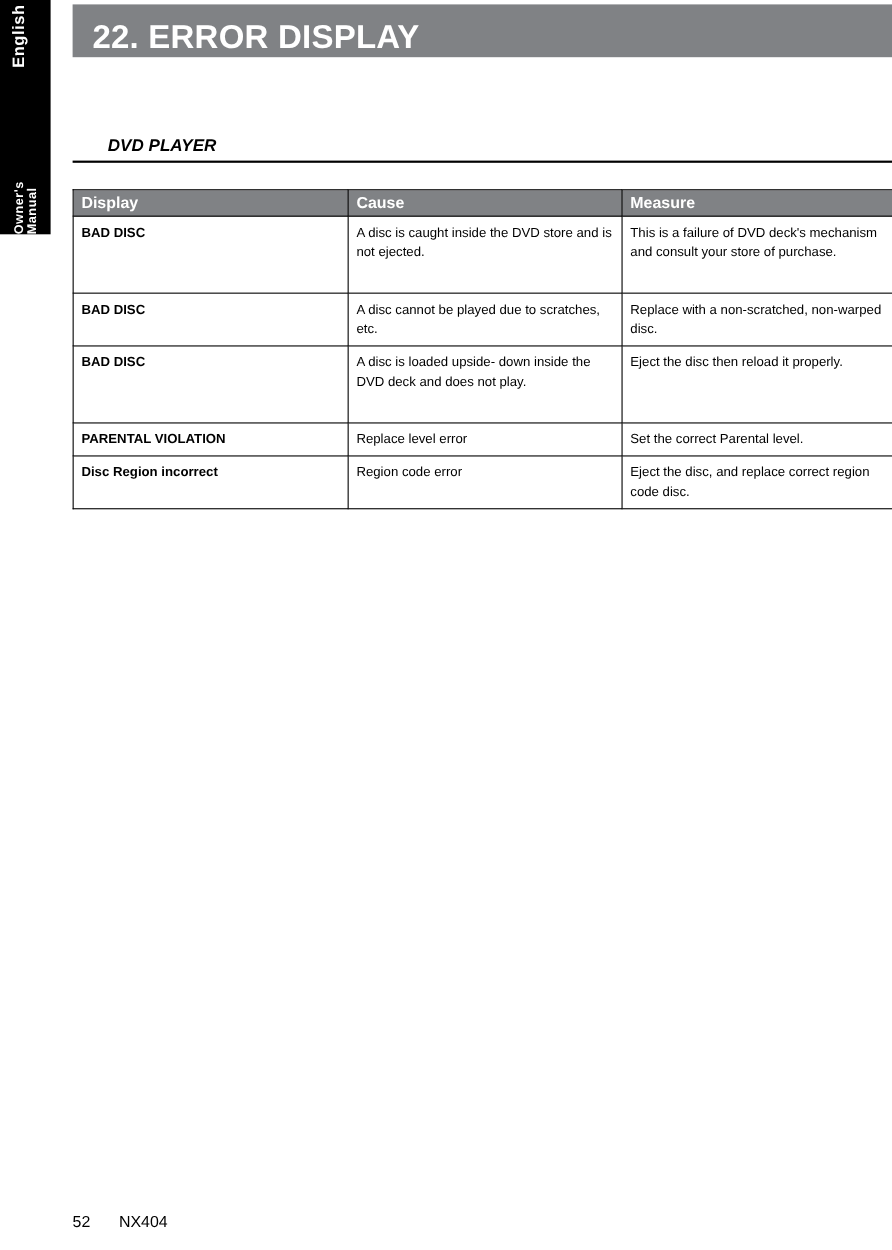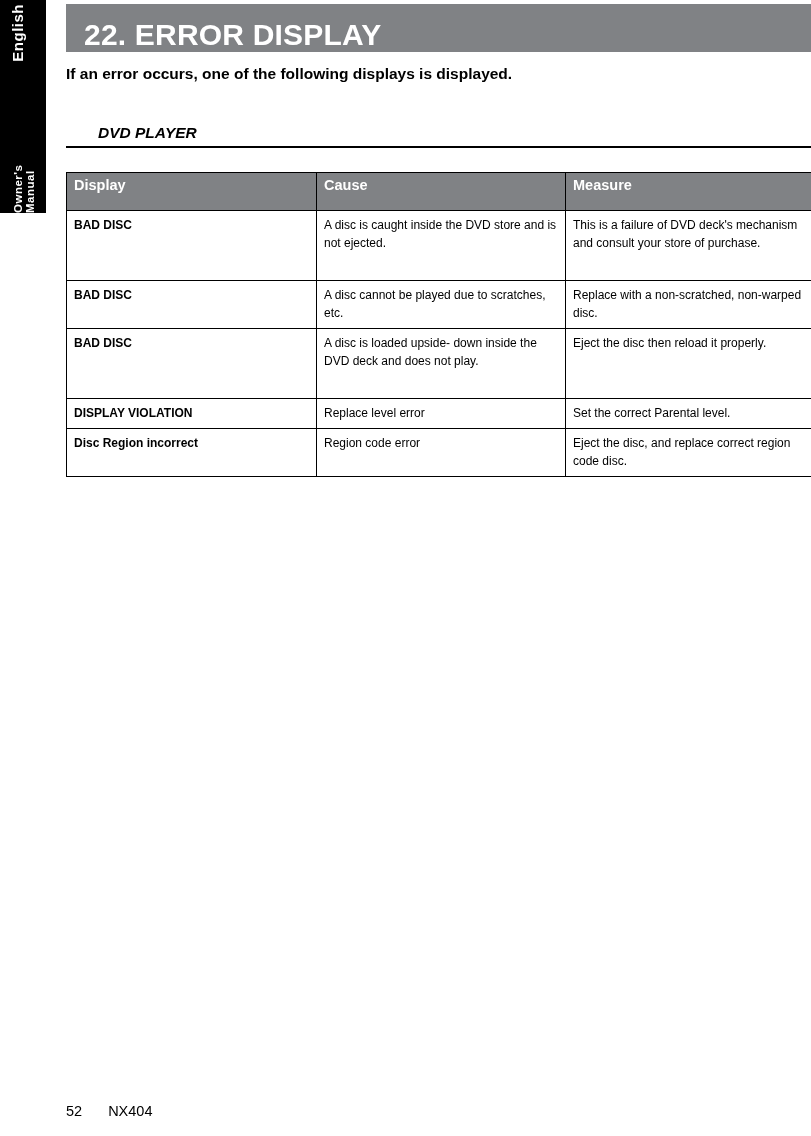--- a/index.html
+++ b/index.html
@@ -115,21 +115,21 @@
     padding: 5px 7px 6px 7px;
     font-size: 12px;
     line-height: 18px;
   }
   table.err-table thead th {
     background: #808285;
     color: #ffffff;
     font-weight: bold;
     text-align: left;
     padding-top: 3px;
-    padding-bottom: 16px;
+    padding-bottom: 2px;
     font-size: 14.5px;
   }
   col.c1 { width: 250px; }
   col.c2 { width: 249px; }
   col.c3 { width: 246px; }
   td.display-cell {
     font-weight: bold;
   }
   .row-h1 td { height: 58px; }
   .row-h2 td { height: 36px; }
@@ -154,21 +154,20 @@
 <div class="side-tab">
   <span class="side-tab-text side-tab-lang">English</span>
   <span class="side-tab-text side-tab-manual">Owner's Manual</span>
 </div>
 
 <div class="title-bar">
   <span class="title-text">22. ERROR DISPLAY</span>
 </div>
 
 <div class="intro">
-  <div>If an error occurs, one of the following displays is displayed.</div>
 </div>
 
 <div class="section-head">
   <span class="section-head-text">DVD PLAYER</span>
 </div>
 <div class="section-rule"></div>
 
 <table class="err-table">
   <colgroup>
     <col class="c1">
@@ -192,21 +191,21 @@
       <td class="display-cell">BAD DISC</td>
       <td>A disc cannot be played due to scratches, etc.</td>
       <td>Replace with a non-scratched, non-warped disc.</td>
     </tr>
     <tr class="row-h3">
       <td class="display-cell">BAD DISC</td>
       <td>A disc is loaded upside- down inside the DVD deck and does not play.</td>
       <td>Eject the disc then reload it properly.</td>
     </tr>
     <tr class="row-h4">
-      <td class="display-cell">DISPLAY VIOLATION</td>
+      <td class="display-cell">PARENTAL VIOLATION</td>
       <td>Replace level error</td>
       <td>Set the correct Parental level.</td>
     </tr>
     <tr class="row-h5">
       <td class="display-cell">Disc Region incorrect</td>
       <td>Region code error</td>
       <td>Eject the disc, and replace correct region code disc.</td>
     </tr>
   </tbody>
 </table>

